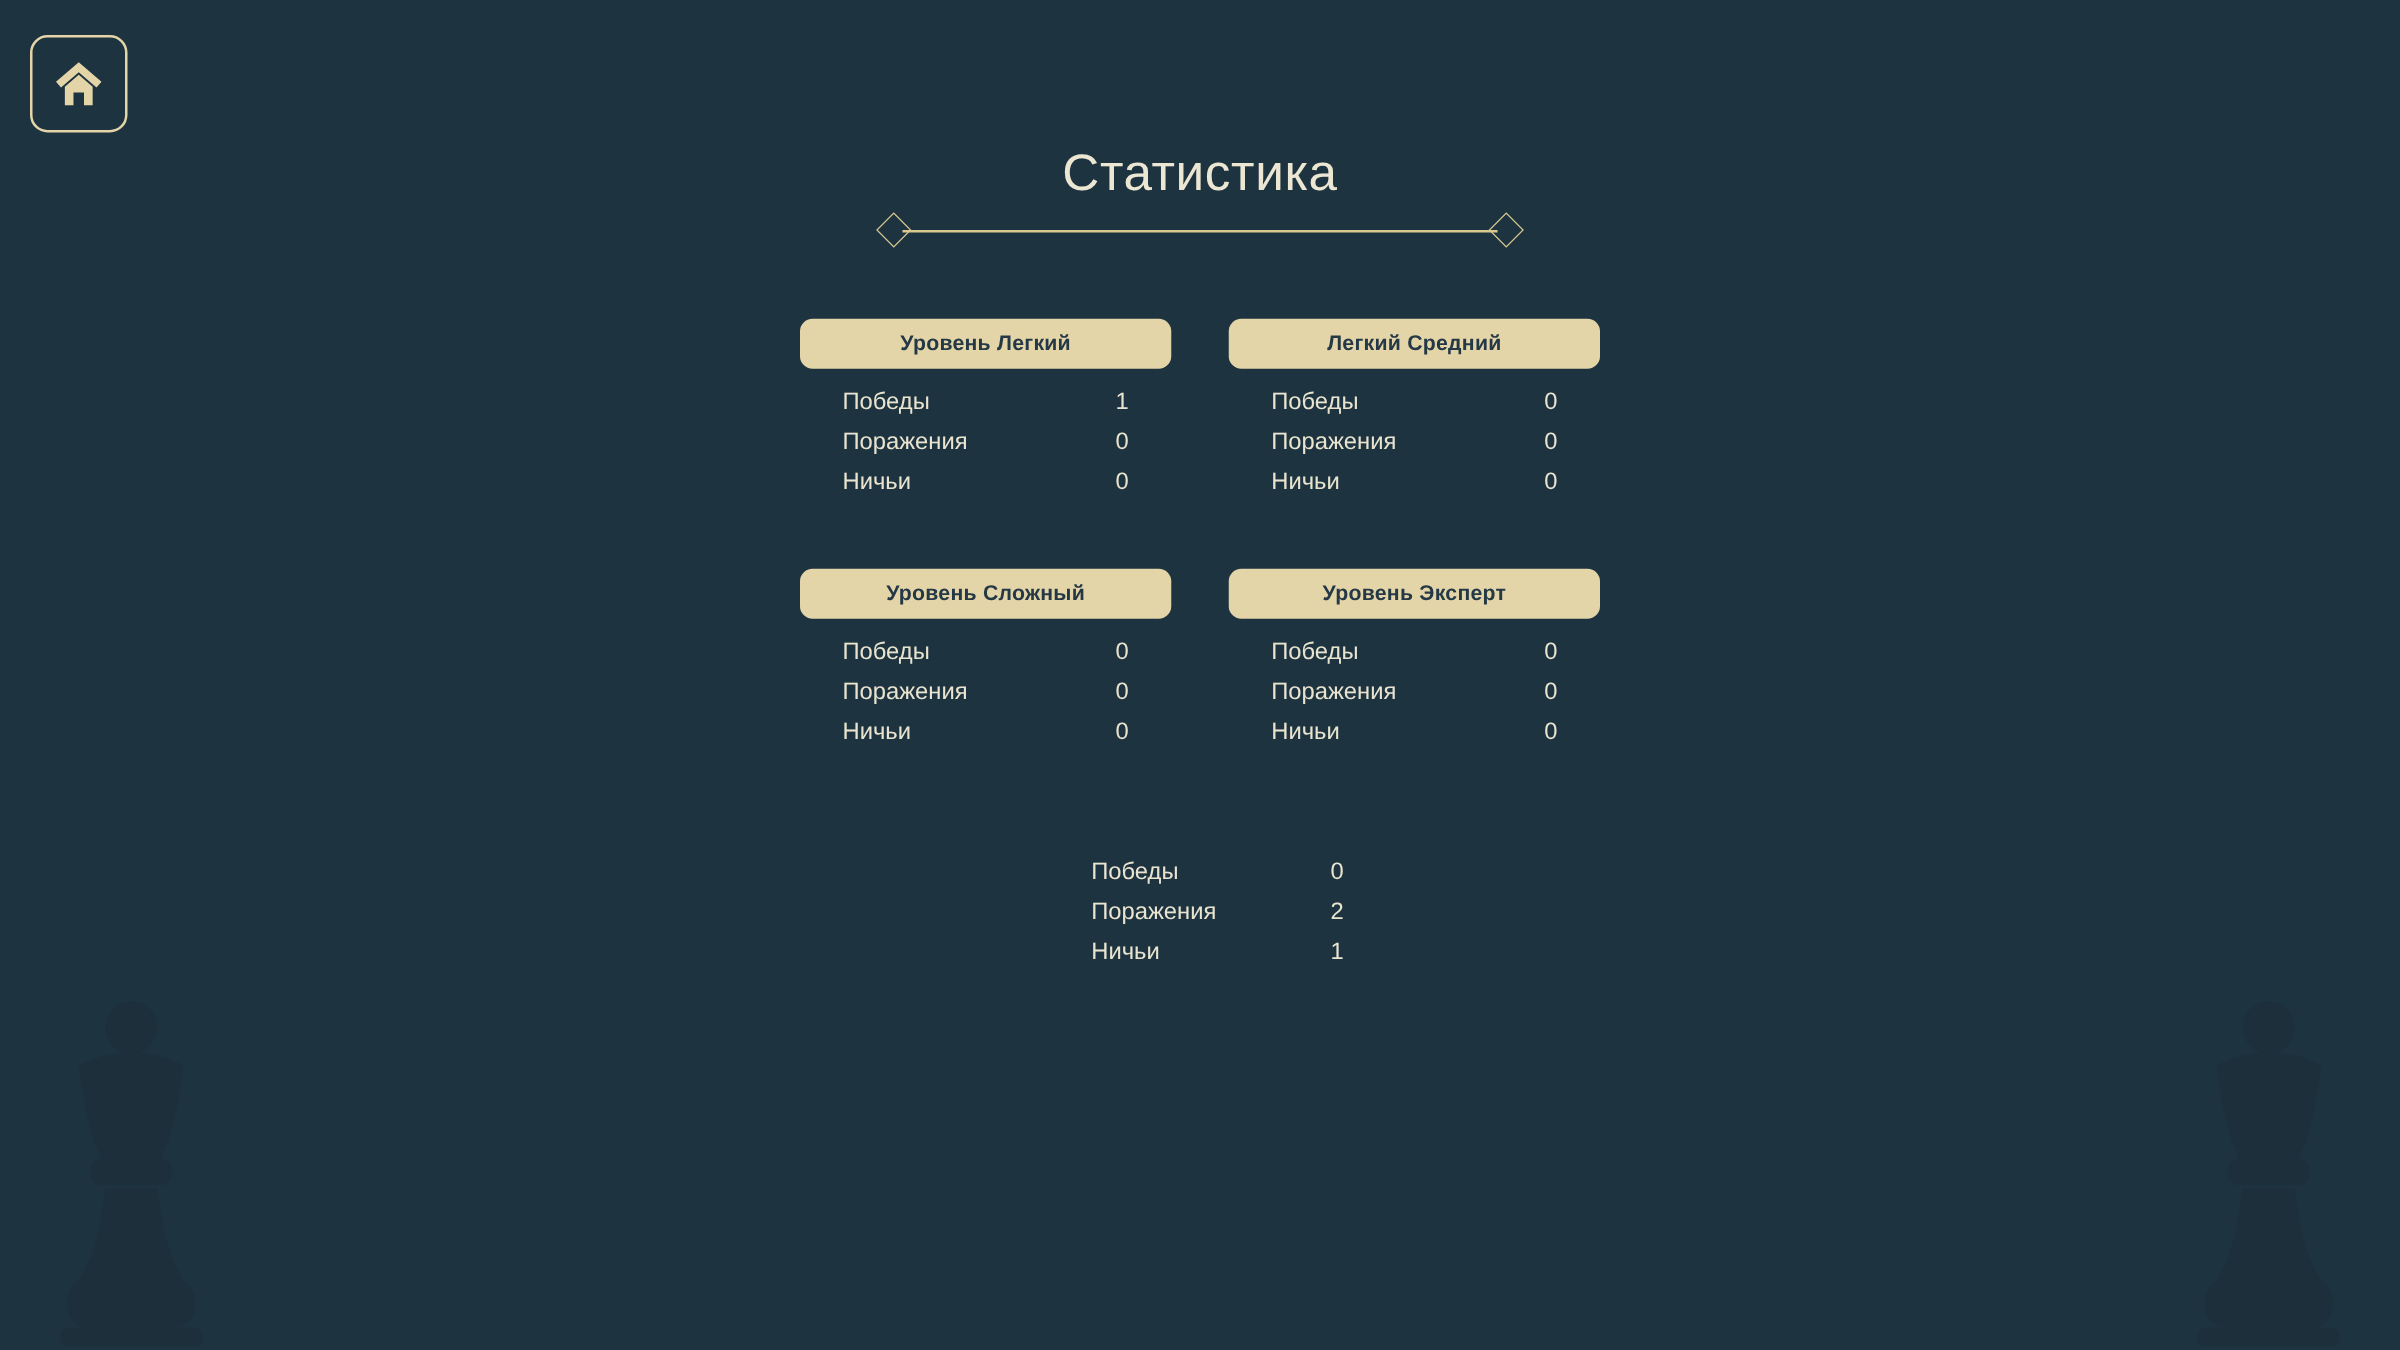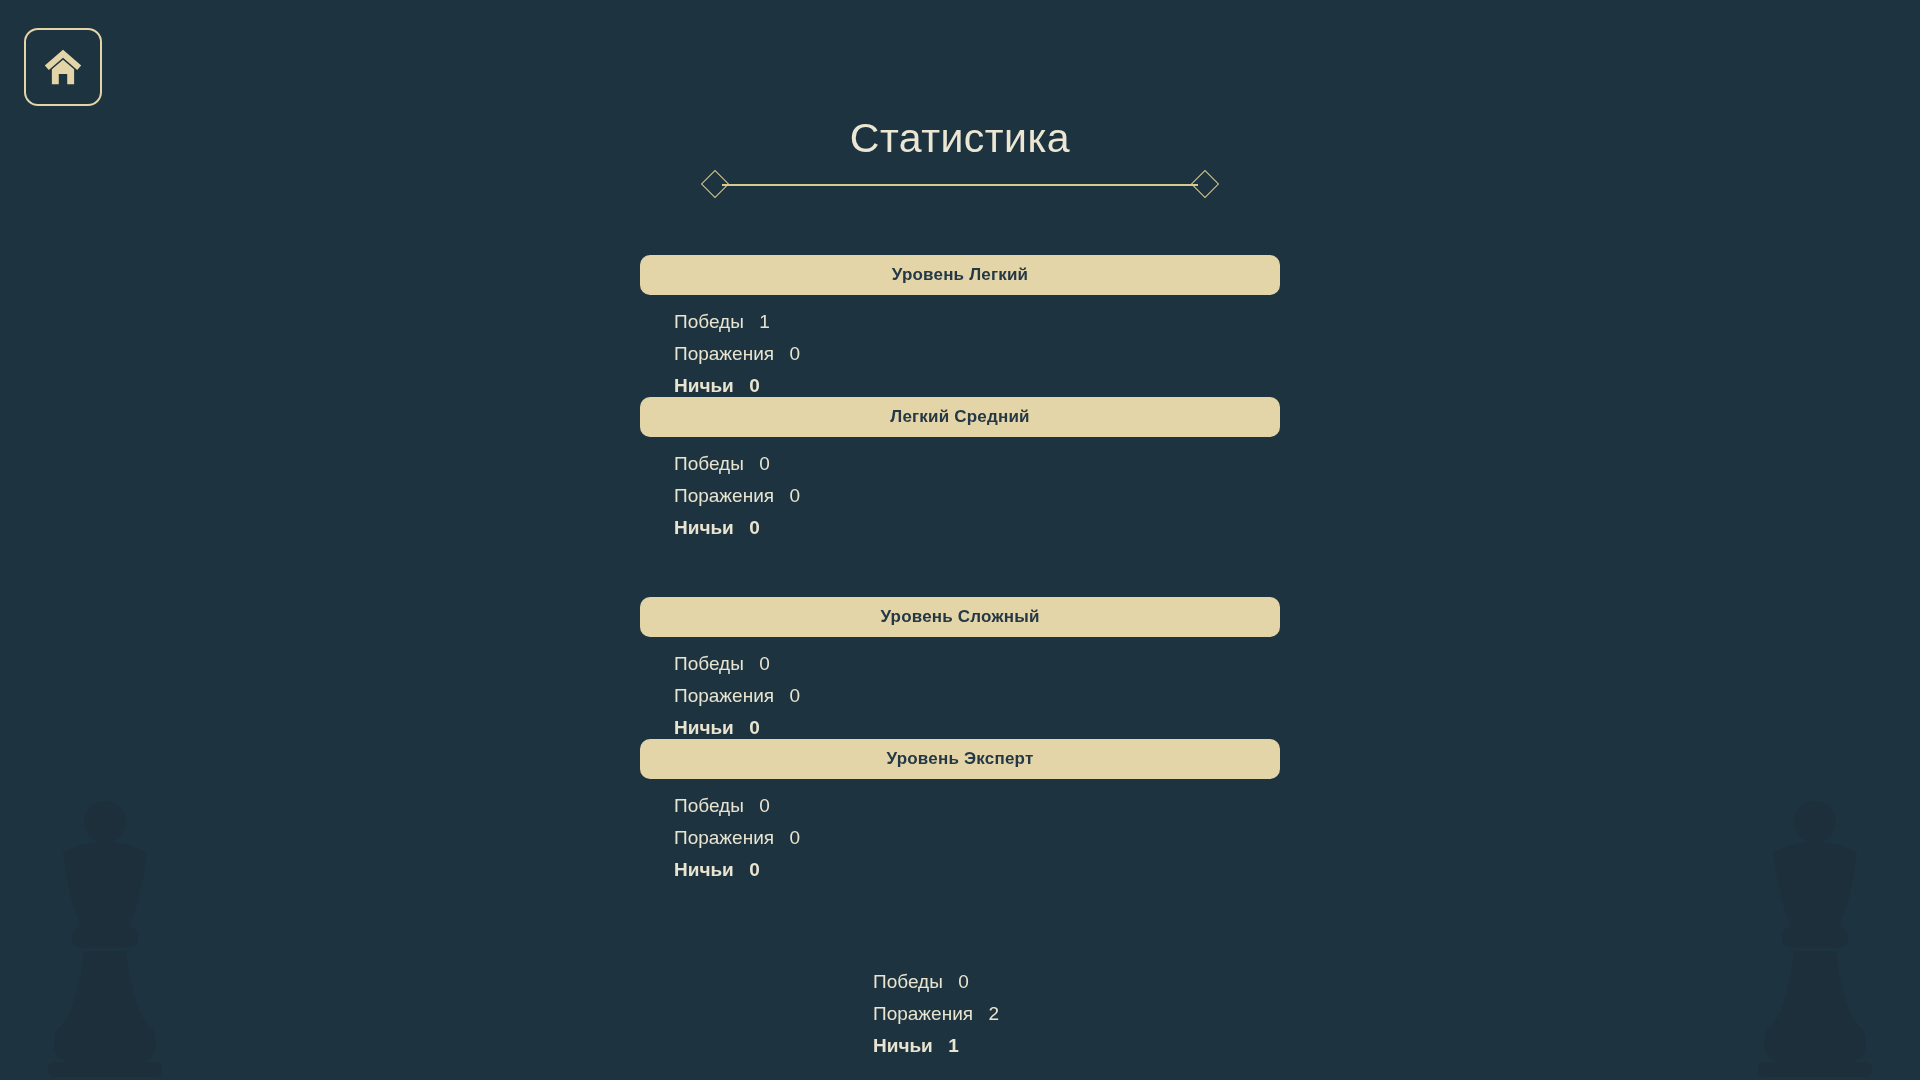--- a/index.html
+++ b/index.html
@@ -92,21 +92,21 @@
   
   .stats-wrap {
     position: absolute;
     left: 50%;
     transform: translateX(-50%);
     top: 255px;
     width: 640px;
   }
   .stats-grid {
     display: grid;
-    grid-template-columns: 1fr;
+    grid-template-columns: 1fr 1fr;
     column-gap: 46px;
   }
   .row-gap { height: 58px; }
 
   .level-card { display: block; }
 
   .level-badge {
     display: block;
     width: 100%;
     box-sizing: border-box;
@@ -122,27 +122,28 @@
     cursor: pointer;
     letter-spacing: 0.2px;
   }
 
   .stat-list {
     margin-top: 16px;
     padding: 0 34px 0 34px;
   }
   .stat-row {
     display: flex;
+    justify-content: space-between;
     align-items: baseline;
     font-size: 19px;
     color: #e8e4d0;
     margin-bottom: 10px;
     font-weight: 400;
   }
-  .stat-row:last-child { margin-bottom: 0; font-weight: bold; }
+  .stat-row:last-child { margin-bottom: 0; }
   .stat-label { text-align: left; }
   .stat-value {
     text-align: right;
     min-width: 26px;
   }
 
   
   .gm-wrap {
     margin-top: 74px;
     display: flex;

